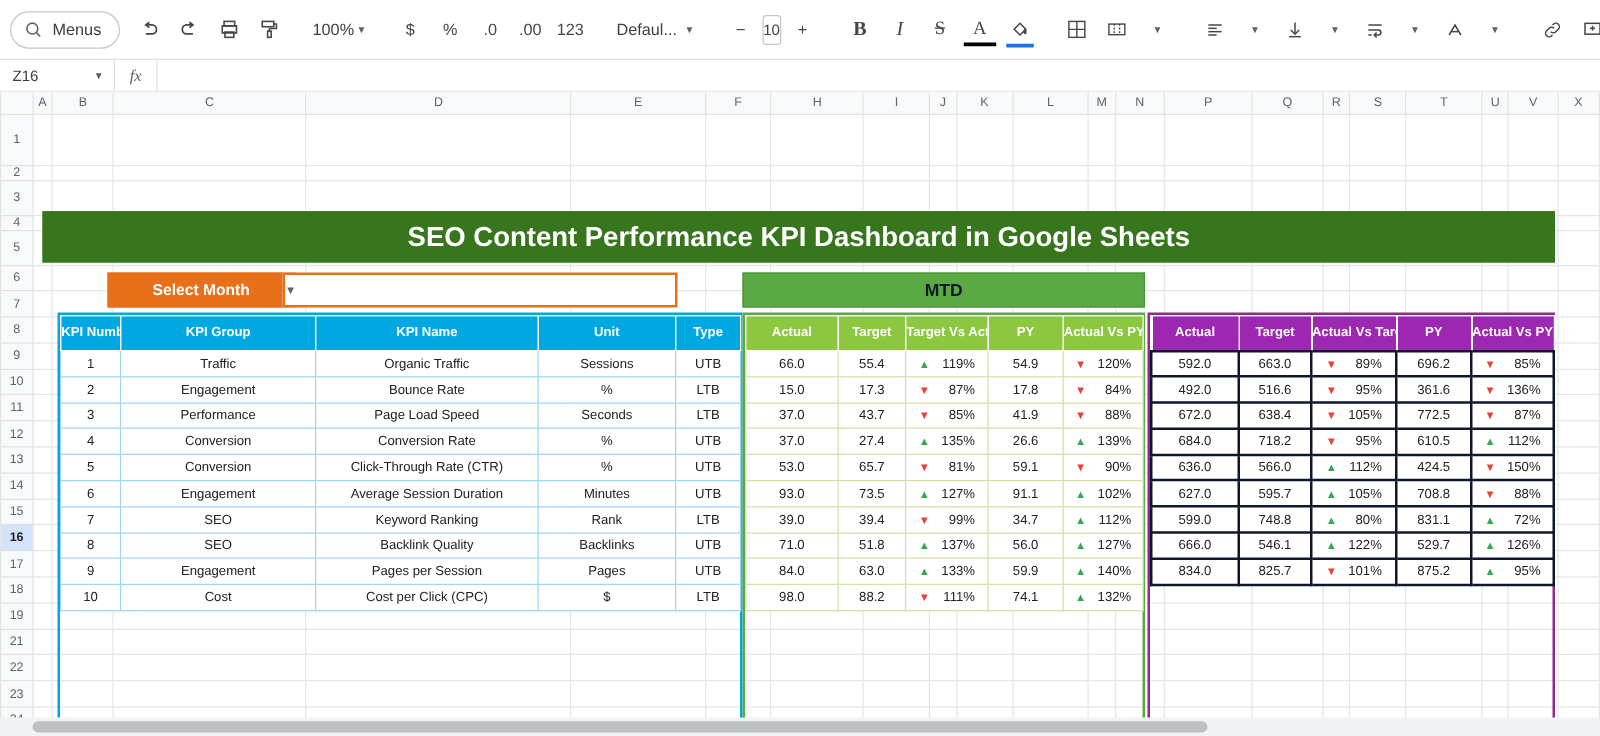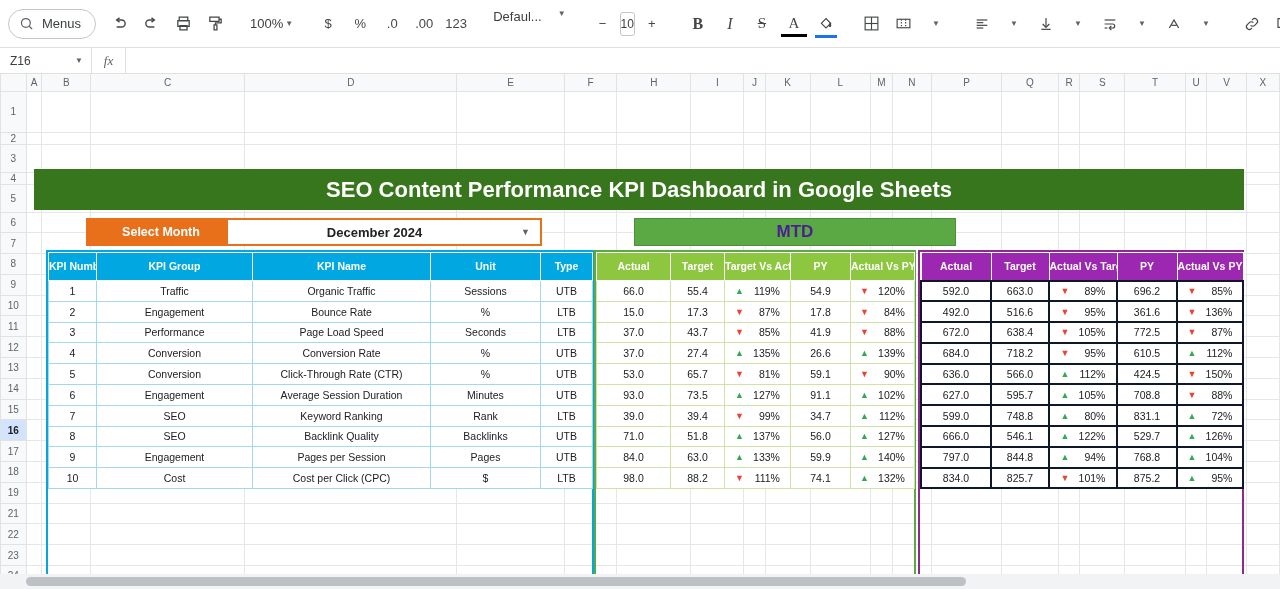--- a/index.html
+++ b/index.html
@@ -37,21 +37,21 @@
     white-space: nowrap;
   }
   .tb-btn.text { font-size: 13px; }
   .tb-btn.bold { font-weight: bold; font-family: "Liberation Serif", serif; font-size: 16px; }
   .tb-btn.italic { font-style: italic; font-family: "Liberation Serif", serif; font-size: 16px; }
   .tb-btn.strike { text-decoration: line-through; font-family: "Liberation Serif", serif; font-size: 15px; }
   .divider { width: 1px; height: 22px; background: #dadce0; margin: 0 6px; }
   .zoom-box { display: flex; align-items: center; gap: 2px; font-size: 13px; color: #3c4043; padding: 0 4px; }
   .caret { font-size: 8px; color: #5f6368; }
   .font-box {
-    display: flex; align-items: flex-start; gap: 16px;
+    display: flex; align-items: center; gap: 6px;
     font-size: 13px; color: #3c4043;
     width: 86px; padding: 0 6px; height: 30px;
   }
   .font-name { overflow: hidden; text-overflow: ellipsis; white-space: nowrap; max-width: 58px; }
   .size-box {
     width: 36px; height: 24px; border: 1px solid #c4c7c5; border-radius: 3px;
     display: flex; align-items: center; justify-content: center;
     font-size: 12px; color: #3c4043; background: #fff;
   }
   .underline-a { position: relative; font-family: "Liberation Serif", serif; font-size: 15px; }
@@ -135,24 +135,23 @@
   }
   .month-dd {
     background: #fff; border: 2px solid #e8701a;
     display: flex; align-items: center; justify-content: space-between;
     padding: 0 10px 0 0;
     font-size: 13px; font-weight: bold; color: #202124;
   }
   .month-dd .val { flex: 1; text-align: center; }
   .month-dd .arrow { font-size: 9px; color: #5f6368; }
   .mtd-band {
-    background: #5aa944; color: #4c1d95; font-size: 17px; font-weight: bold;
+    background: #5aa944; color: #0f172a; font-size: 14px; font-weight: bold;
     display: flex; align-items: center; justify-content: center;
     border: 1px solid #4a9337;
-    margin-left: 40px;
   }
   .ytd-band {
     background: #8e2a8c; color: #fff; font-size: 14px; font-weight: bold;
     display: flex; align-items: center; justify-content: center;
     border: 1px solid #7b237a;
   }
 
   .block { position: absolute; }
   table.sub { border-collapse: collapse; table-layout: fixed; }
   table.sub th, table.sub td {
@@ -950,21 +949,20 @@
           <td class="cell" style="width: 40px;"></td>
           <td class="cell" style="width: 34px;"></td>
         </tr>
       </tbody>
   </table>
 
   <div class="ov title-band" style="left:34px; top:95px; width:1210px; height:41px;">SEO Content Performance KPI Dashboard in Google Sheets</div>
 
   <div class="ov month-label" style="left:86px; top:144px; width:150px; height:28px;">Select Month</div>
   <div class="ov month-dd" style="left:226px; top:144px; width:316px; height:28px;">
-    <span class="val">December 2024</span>
     <span class="arrow">▼</span>
   </div>
 
   <div class="ov mtd-band" style="left:594px; top:144px; width:322px; height:28px;">MTD</div>
 
   <div class="block frame-blue" style="left:46px; top:176px; width:548px; height:388px;">
     <table class="sub" style="width:544px">
       <thead class="hdr-blue">
         <tr>
           <th style="width:48px">KPI Number</th>
@@ -1377,37 +1375,20 @@
             </td>
             <td>529.7</td>
             <td>
               <div class="tri-cell">
                 <span class="up">▲</span>
                 <span class="pct">126%</span>
               </div>
             </td>
           </tr>
           <tr>
-            <td>797.0</td>
-            <td>844.8</td>
-            <td>
-              <div class="tri-cell">
-                <span class="up">▲</span>
-                <span class="pct">94%</span>
-              </div>
-            </td>
-            <td>768.8</td>
-            <td>
-              <div class="tri-cell">
-                <span class="up">▲</span>
-                <span class="pct">104%</span>
-              </div>
-            </td>
-          </tr>
-          <tr>
             <td>834.0</td>
             <td>825.7</td>
             <td>
               <div class="tri-cell">
                 <span class="down">▼</span>
                 <span class="pct">101%</span>
               </div>
             </td>
             <td>875.2</td>
             <td>

